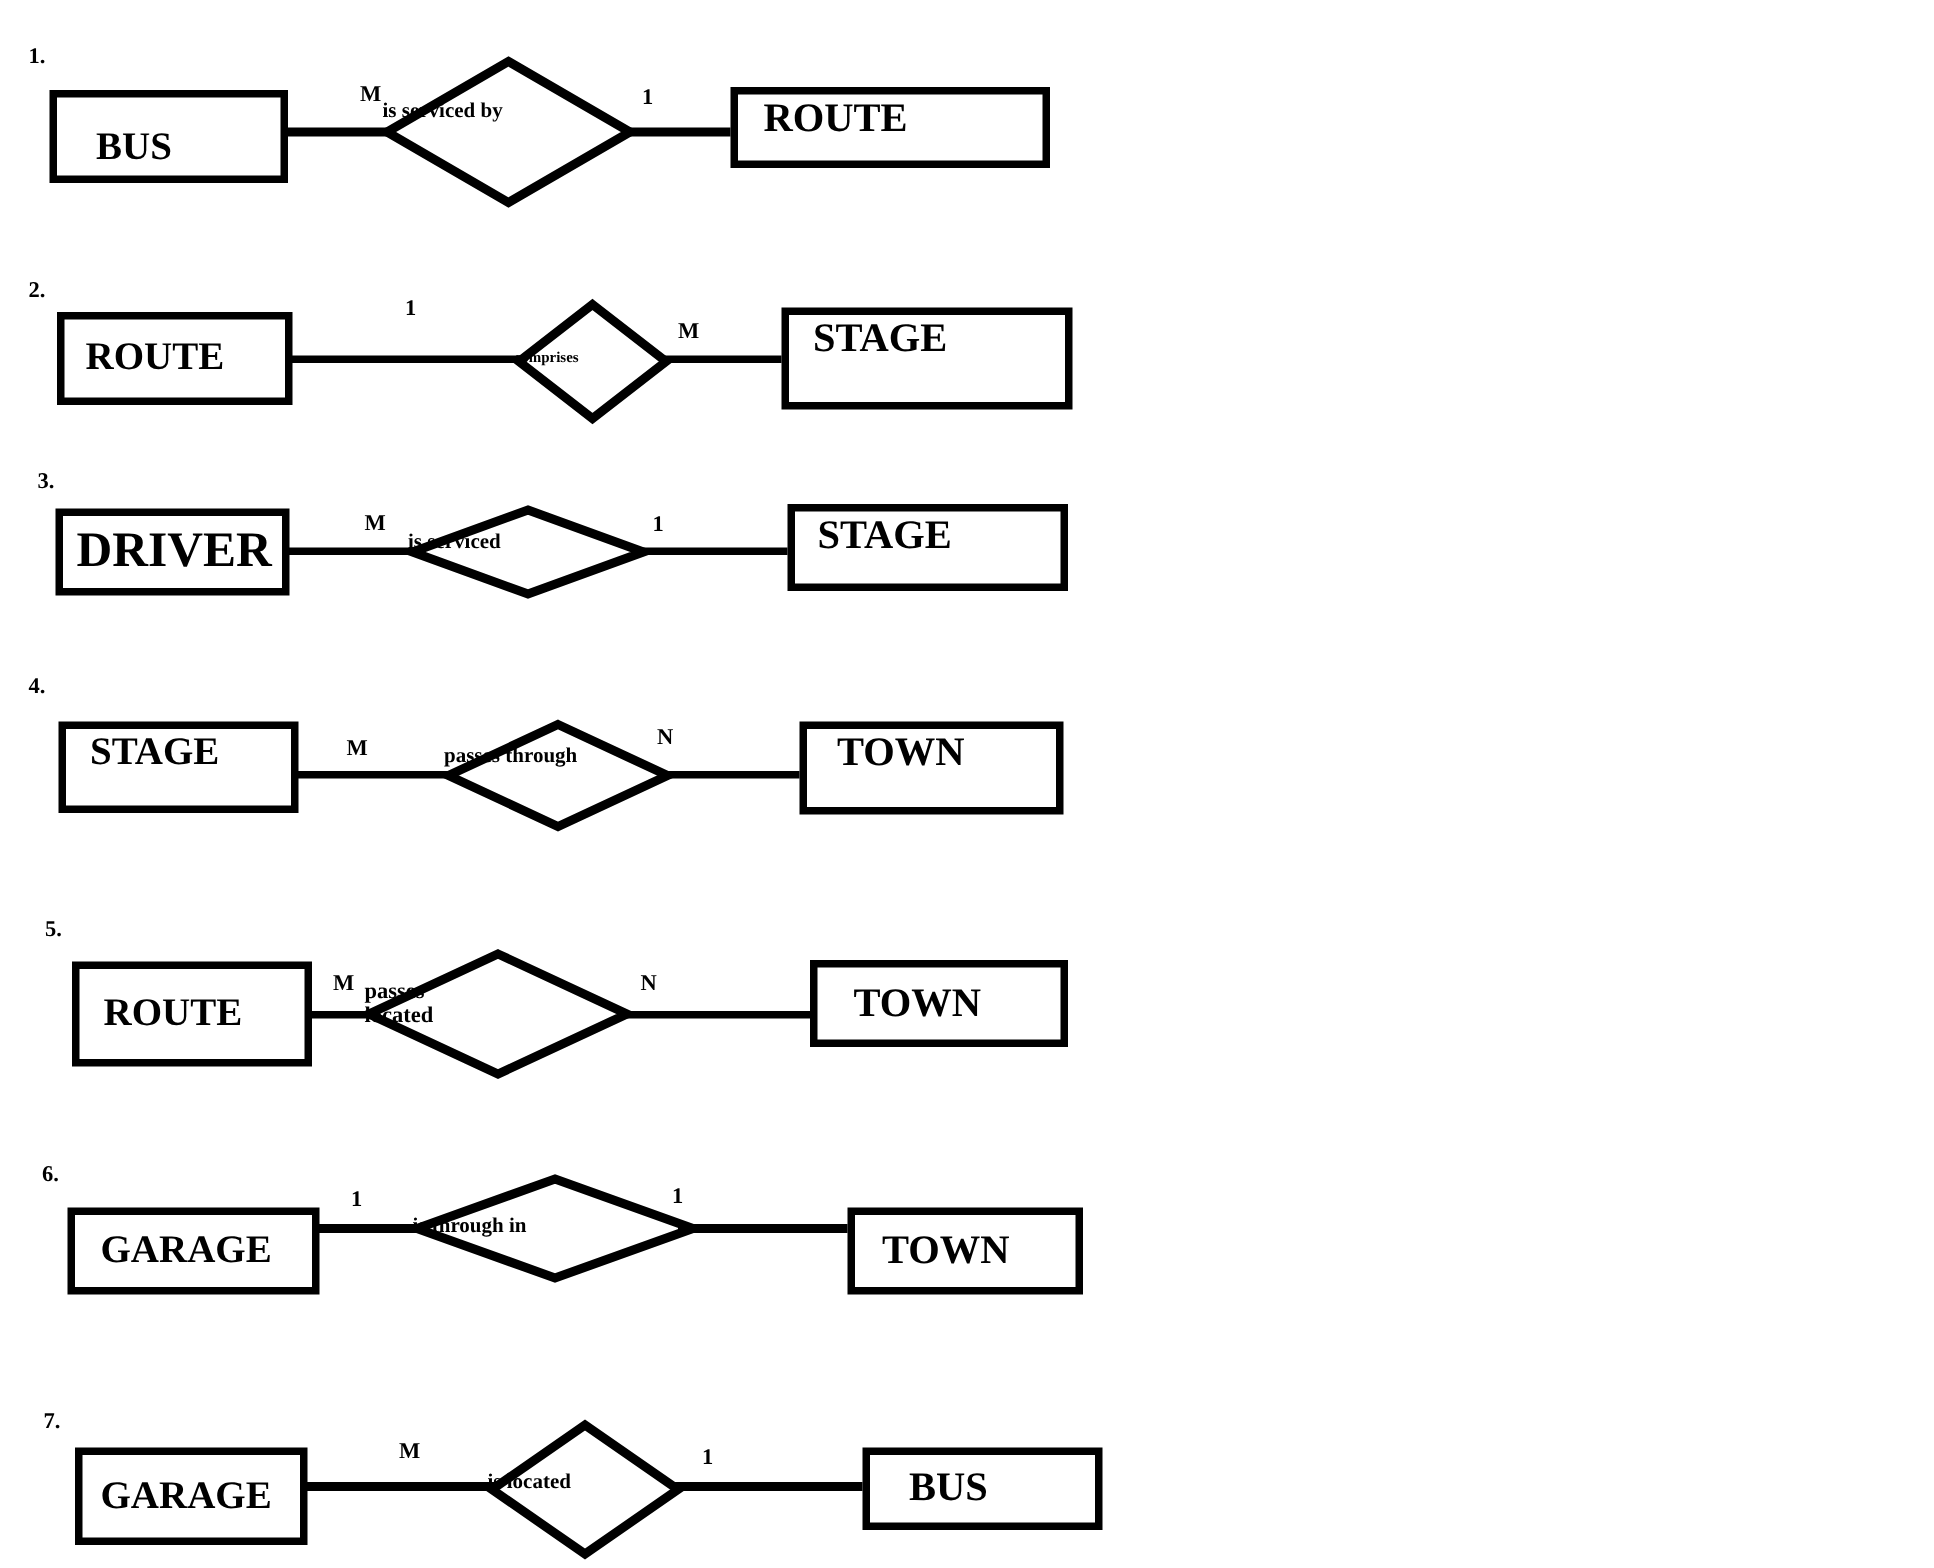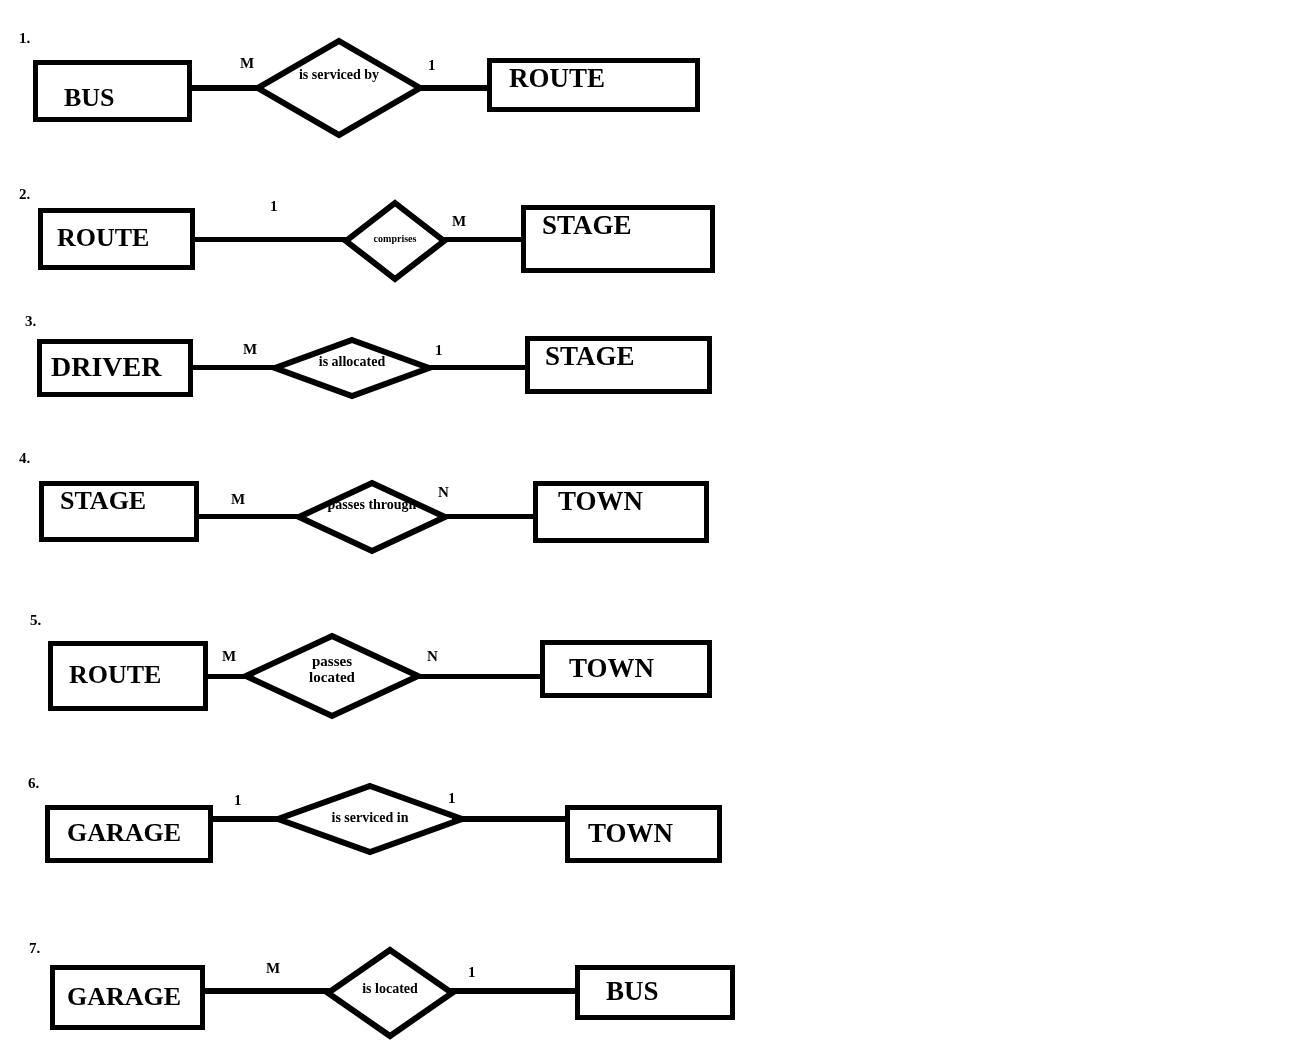--- a/index.html
+++ b/index.html
@@ -55,21 +55,20 @@
   }
   .diamond-wrap svg {
     display: block;
     overflow: visible;
   }
   .rel-label {
     position: absolute;
     font-family: "Liberation Serif", serif;
     font-weight: bold;
     color: #000000;
-    text-align: center;
     line-height: 1.05;
     white-space: pre;
     pointer-events: none;
   }
   .card-label {
     position: absolute;
     font-family: "Liberation Serif", serif;
     font-weight: bold;
     font-size: 15px;
     color: #000000;
@@ -129,31 +128,31 @@
 
     <div class="entity-box" style="left:521px; top:205px; width:194px; height:68px; align-items:flex-start; padding:2px 0 0 16px;">
       <span class="entity-label" style="font-size:27px;">STAGE</span>
     </div>
   </div>
 
   <div class="er-row">
     <div class="row-number" style="left:25px; top:313px;">3.</div>
 
     <div class="entity-box" style="left:37px; top:339px; width:156px; height:58px; align-items:center; padding:0 0 2px 9px;">
-      <span class="entity-label" style="font-size:28px;">DRIVER</span>
+      <span class="entity-label" style="font-size:33px;">DRIVER</span>
     </div>
 
     <div class="connector" style="left:191px; top:365px; width:92px; height:5px;"></div>
 
     <div class="diamond-wrap" style="left:272px; top:337px;">
       <svg width="160" height="62" viewBox="0 0 160 62">
         <polygon points="80,3 157,31 80,59 3,31" fill="#ffffff" stroke="#000000" stroke-width="6"></polygon>
       </svg>
     </div>
-    <div class="rel-label" style="left:272px; top:355px; width:160px; font-size:14px;">is allocated</div>
+    <div class="rel-label" style="left:272px; top:355px; width:160px; font-size:14px;">is serviced</div>
 
     <div class="connector" style="left:425px; top:365px; width:104px; height:5px;"></div>
 
     <div class="card-label" style="left:243px; top:341px;">M</div>
     <div class="card-label" style="left:435px; top:342px;">1</div>
 
     <div class="entity-box" style="left:525px; top:336px; width:187px; height:58px; align-items:flex-start; padding:2px 0 0 15px;">
       <span class="entity-label" style="font-size:27px;">STAGE</span>
     </div>
   </div>
@@ -218,21 +217,21 @@
       <span class="entity-label" style="font-size:26px;">GARAGE</span>
     </div>
 
     <div class="connector" style="left:211px; top:816px; width:80px; height:6px;"></div>
 
     <div class="diamond-wrap" style="left:275px; top:783px;">
       <svg width="190" height="72" viewBox="0 0 190 72">
         <polygon points="95,3 187,36 95,69 3,36" fill="#ffffff" stroke="#000000" stroke-width="6"></polygon>
       </svg>
     </div>
-    <div class="rel-label" style="left:275px; top:811px; width:190px; font-size:14px;">is serviced in</div>
+    <div class="rel-label" style="left:275px; top:811px; width:190px; font-size:14px;">is through in</div>
 
     <div class="connector" style="left:452px; top:816px; width:118px; height:6px;"></div>
 
     <div class="card-label" style="left:234px; top:792px;">1</div>
     <div class="card-label" style="left:448px; top:790px;">1</div>
 
     <div class="entity-box" style="left:565px; top:805px; width:157px; height:58px; align-items:center; padding:0 0 2px 18px;">
       <span class="entity-label" style="font-size:27px;">TOWN</span>
     </div>
   </div>

